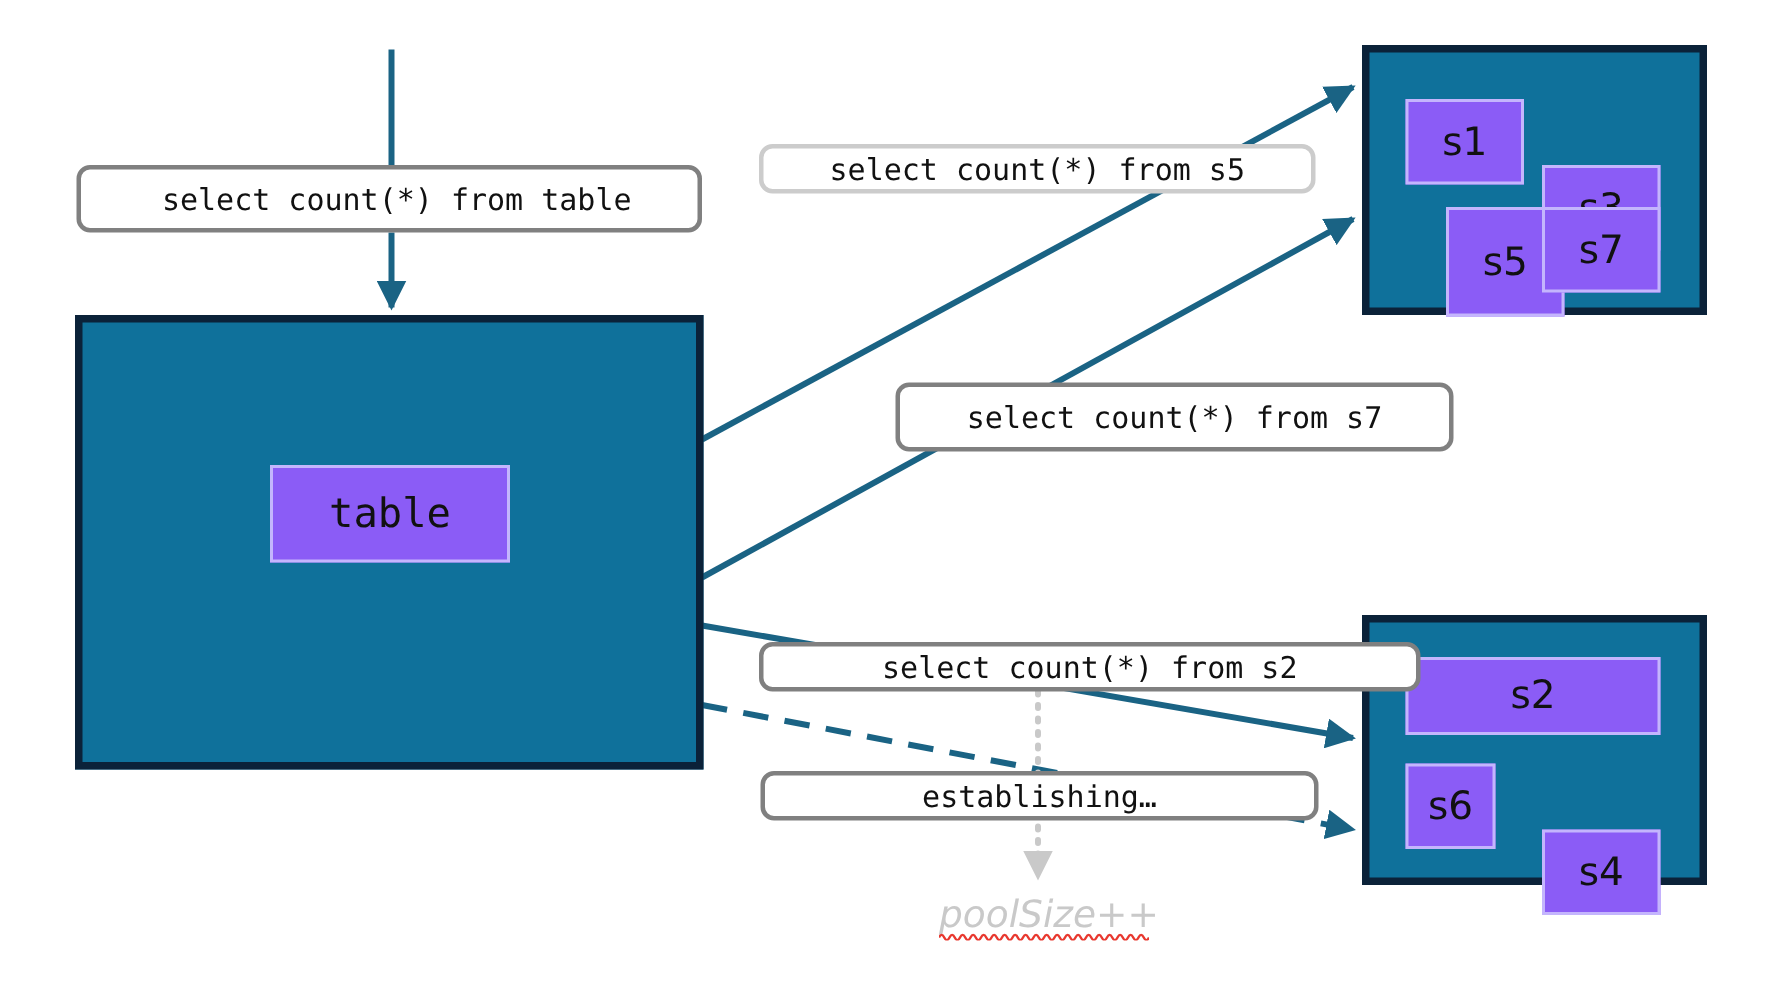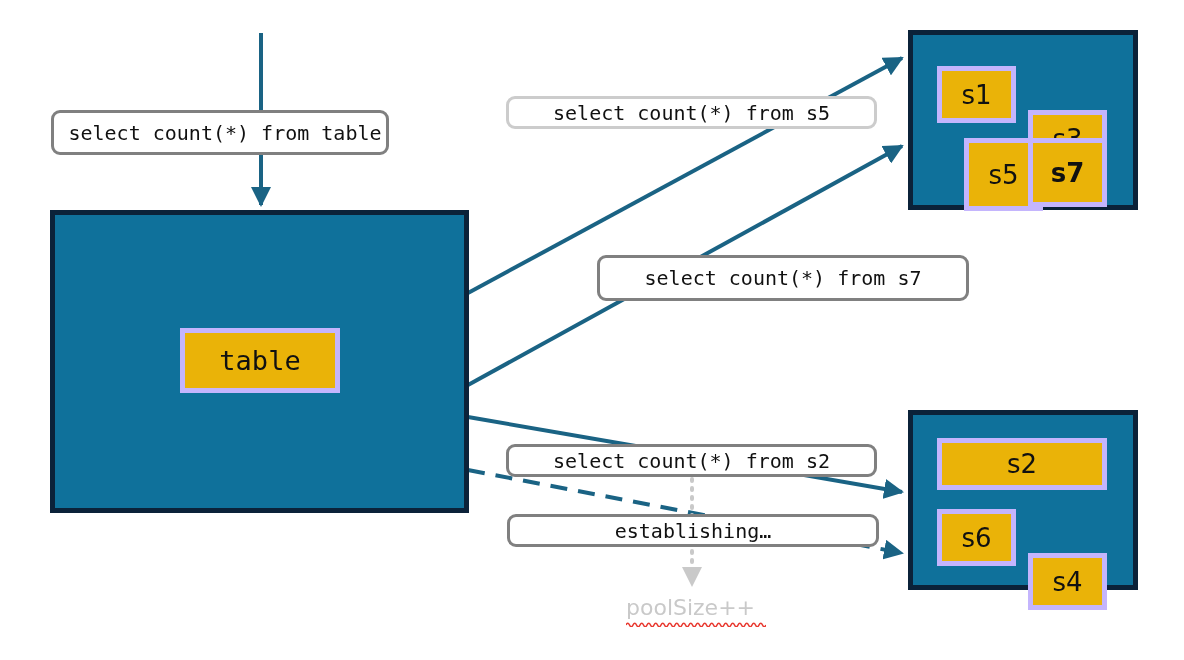--- a/index.html
+++ b/index.html
@@ -30,22 +30,22 @@
   .pool-box {
     position: absolute;
     background: #0F719B;
     border: 5px solid #0B2239;
     box-sizing: border-box;
   }
 
   
   .node {
     position: absolute;
-    background: #eab308;
-    border: 5px solid #c4b5fd;
+    background: #8b5cf6;
+    border: 2px solid #c4b5fd;
     box-sizing: border-box;
     display: flex;
     align-items: center;
     justify-content: center;
     color: #111111;
   }
   .node.mono {
     font-family: "DejaVu Sans Mono", "Liberation Mono", monospace;
     font-size: 27px;
   }
@@ -70,23 +70,24 @@
     white-space: nowrap;
   }
   .label-box.faded {
     border-color: #cccccc;
   }
 
   
   .ghost-text {
     position: absolute;
     font-family: "DejaVu Sans", "Liberation Sans", sans-serif;
-    font-size: 22px;
+    font-size: 25px;
     color: #c9c9c9;
     white-space: nowrap;
+    font-style: italic;
   }
   .squiggle {
     position: absolute;
     height: 5px;
     overflow: hidden;
   }
 </style>
 </head>
 <body>
 
@@ -111,45 +112,45 @@
 
     <line x1="468" y1="385" x2="902" y2="146" stroke="#1A6384" stroke-width="4" marker-end="url(#arrow-solid)"></line>
 
     <line x1="468" y1="417" x2="902" y2="492" stroke="#1A6384" stroke-width="4" marker-end="url(#arrow-solid)"></line>
 
     <line x1="468" y1="470" x2="902" y2="553" stroke="#1A6384" stroke-width="4" stroke-dasharray="17 11" marker-end="url(#arrow-solid)"></line>
 
     <line x1="692" y1="452" x2="692" y2="585" stroke="#c9c9c9" stroke-width="4" stroke-dasharray="2 7" stroke-linecap="round" marker-end="url(#arrow-gray)"></line>
   </svg>
 
-  <div class="label-box" style="left:51px; top:110px; width:338px; height:45px;padding-left:10px;">select count(*) from table</div>
+  <div class="label-box" style="left:51px; top:110px; width:417px; height:45px;padding-left:10px;">select count(*) from table</div>
 
   <div class="pool-box" style="left:50px; top:210px; width:419px; height:303px;"></div>
 
-  <div class="node mono" style="left:180px; top:310px; width:160px; height:65px;margin-top:18px;">table</div>
+  <div class="node mono" style="left:180px; top:310px; width:160px; height:65px;">table</div>
 
   <div class="pool-box" style="left:908px; top:30px; width:230px; height:180px;"></div>
 
   <div class="node sans" style="left:937px; top:66px; width:79px; height:57px;">s1</div>
   <div class="node sans" style="left:1028px; top:66px; width:79px; height:57px;margin-top:44px;">s3</div>
   <div class="node sans" style="left:964px; top:138px; width:79px; height:73px;">s5</div>
-  <div class="node sans" style="left:1028px; top:138px; width:79px; height:69px;font-weight:bold;">s7</div>
+  <div class="node sans" style="left:1028px; top:138px; width:79px; height:57px;">s7</div>
 
   <div class="pool-box" style="left:908px; top:410px; width:230px; height:180px;"></div>
 
   <div class="node sans" style="left:937px; top:438px; width:170px; height:52px;">s2</div>
-  <div class="node sans" style="left:937px; top:509px; width:79px; height:57px;">s6</div>
+  <div class="node sans" style="left:937px; top:509px; width:60px; height:57px;">s6</div>
   <div class="node sans" style="left:1028px; top:509px; width:79px; height:57px;margin-top:44px;">s4</div>
 
   <div class="label-box faded" style="left:506px; top:96px; width:371px; height:33px;">select count(*) from s5</div>
 
 
   <div class="label-box" style="left:597px; top:255px; width:372px; height:46px;">select count(*) from s7</div>
 
-  <div class="label-box" style="left:506px; top:444px; width:371px; height:33px;">select count(*) from s2</div>
+  <div class="label-box" style="left:506px; top:428px; width:441px; height:33px;">select count(*) from s2</div>
 
   <div class="label-box" style="left:507px; top:514px; width:372px; height:33px;">establishing…</div>
 
   <div class="ghost-text" style="left:626px; top:595px;">poolSize++</div>
   <svg class="squiggle" style="left:626px; top:621px; width:140px; height:6px;" viewBox="0 0 140 6" preserveAspectRatio="none" xmlns="http://www.w3.org/2000/svg">
     <path d="M0 4 Q 1.75 0.5 3.5 4 T 7 4 T 10.5 4 T 14 4 T 17.5 4 T 21 4 T 24.5 4
              T 28 4 T 31.5 4 T 35 4 T 38.5 4 T 42 4 T 45.5 4 T 49 4 T 52.5 4
              T 56 4 T 59.5 4 T 63 4 T 66.5 4 T 70 4 T 73.5 4 T 77 4 T 80.5 4
              T 84 4 T 87.5 4 T 91 4 T 94.5 4 T 98 4 T 101.5 4 T 105 4 T 108.5 4
              T 112 4 T 115.5 4 T 119 4 T 122.5 4 T 126 4 T 129.5 4 T 133 4 T 136.5 4 T 140 4" fill="none" stroke="#e8382f" stroke-width="1.6"></path>

